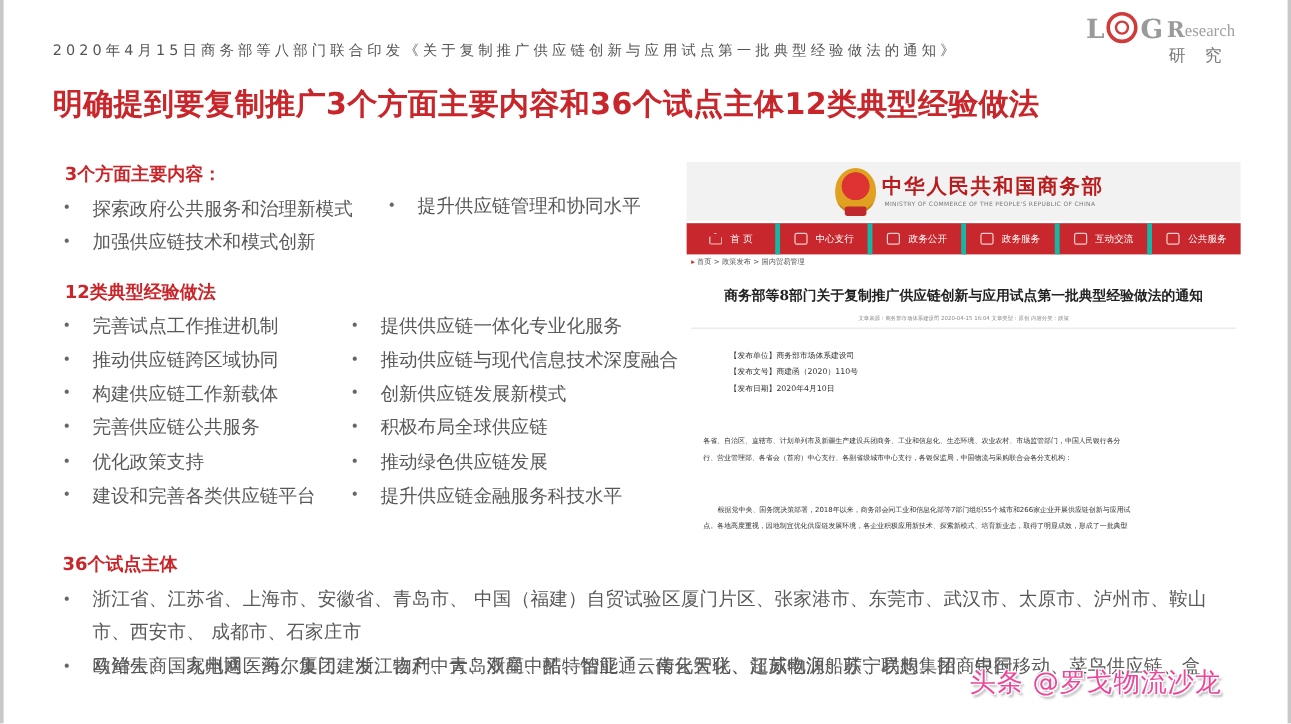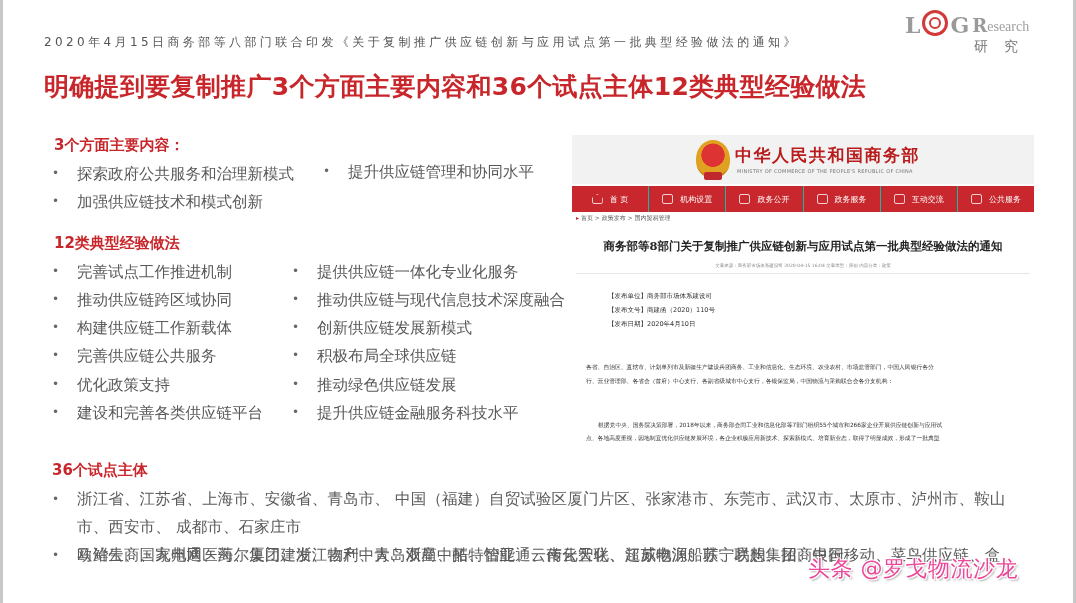--- a/index.html
+++ b/index.html
@@ -45,21 +45,21 @@
       position: absolute; left: 572px; top: 135px; width: 462px; height: 310px; background: #fff; overflow: hidden;
     }
     .web-header { position: absolute; left: 0; top: 0; width: 462px; height: 49px; background: #f2f2f2; }
     .emblem { position: absolute; left: 124px; top: 5px; width: 34px; height: 38px; border-radius: 50% 50% 45% 45%;
       background: radial-gradient(circle at 50% 40%, #d33 0 40%, #e0a020 42% 70%, #c88a15 72%); }
     .emblem::after { content: ""; position: absolute; left: 8px; bottom: -2px; width: 18px; height: 8px; background: #c0282d; border-radius: 2px; }
     .web-title-cn { position: absolute; left: 163px; top: 9px; font-size: 17px; font-weight: bold; color: #b91c1c; letter-spacing: 1.5px; white-space: nowrap; }
     .web-title-en { position: absolute; left: 165px; top: 33px; font-size: 5px; color: #777; letter-spacing: 0.3px; white-space: nowrap; }
 
     .web-nav { position: absolute; left: 0; top: 51px; width: 462px; height: 26px; background: #c8282d; display: flex; }
-    .web-nav-item { flex: 1; display: flex; align-items: center; justify-content: center; border-right: 1px solid #14b8a6; color: #fff; font-size: 8px; white-space: nowrap; gap: 7px; }
+    .web-nav-item { flex: 1; display: flex; align-items: center; justify-content: center; border-right: 4px solid #14b8a6; color: #fff; font-size: 8px; white-space: nowrap; gap: 7px; }
     .web-nav-item:last-child { border-right: none; }
     .nav-icon { display: inline-block; width: 11px; height: 10px; border: 1.2px solid #f5d0d0; border-radius: 2px; }
     .nav-icon.home { border-radius: 1px 1px 2px 2px; clip-path: polygon(50% 0, 100% 40%, 100% 100%, 0 100%, 0 40%); background: transparent; }
 
     .web-crumb { position: absolute; left: 4px; top: 79px; font-size: 6px; color: #555; white-space: nowrap; }
     .web-crumb .arrow { color: #c8282d; }
     .web-article-title { position: absolute; left: 0; top: 104px; width: 462px; text-align: center; font-family: "DejaVu Serif", serif; font-weight: bold; font-size: 11.5px; color: #222; white-space: nowrap; }
     .web-meta { position: absolute; left: 0; top: 128px; width: 462px; text-align: center; font-size: 4.5px; color: #888; white-space: nowrap; }
     .web-divider { position: absolute; left: 4px; top: 138px; width: 454px; height: 1px; background: #e6e6e6; }
 
@@ -127,21 +127,21 @@
       <div class="web-title-cn">中华人民共和国商务部</div>
       <div class="web-title-en">MINISTRY OF COMMERCE OF THE PEOPLE'S REPUBLIC OF CHINA</div>
     </div>
     <div class="web-nav">
       <div class="web-nav-item">
           <span class="nav-icon home"></span>
           <span>首 页</span>
         </div>
       <div class="web-nav-item">
           <span class="nav-icon"></span>
-          <span>机构设置</span>
+          <span>中心支行</span>
         </div>
       <div class="web-nav-item">
           <span class="nav-icon"></span>
           <span>政务公开</span>
         </div>
       <div class="web-nav-item">
           <span class="nav-icon"></span>
           <span>政务服务</span>
         </div>
       <div class="web-nav-item">

